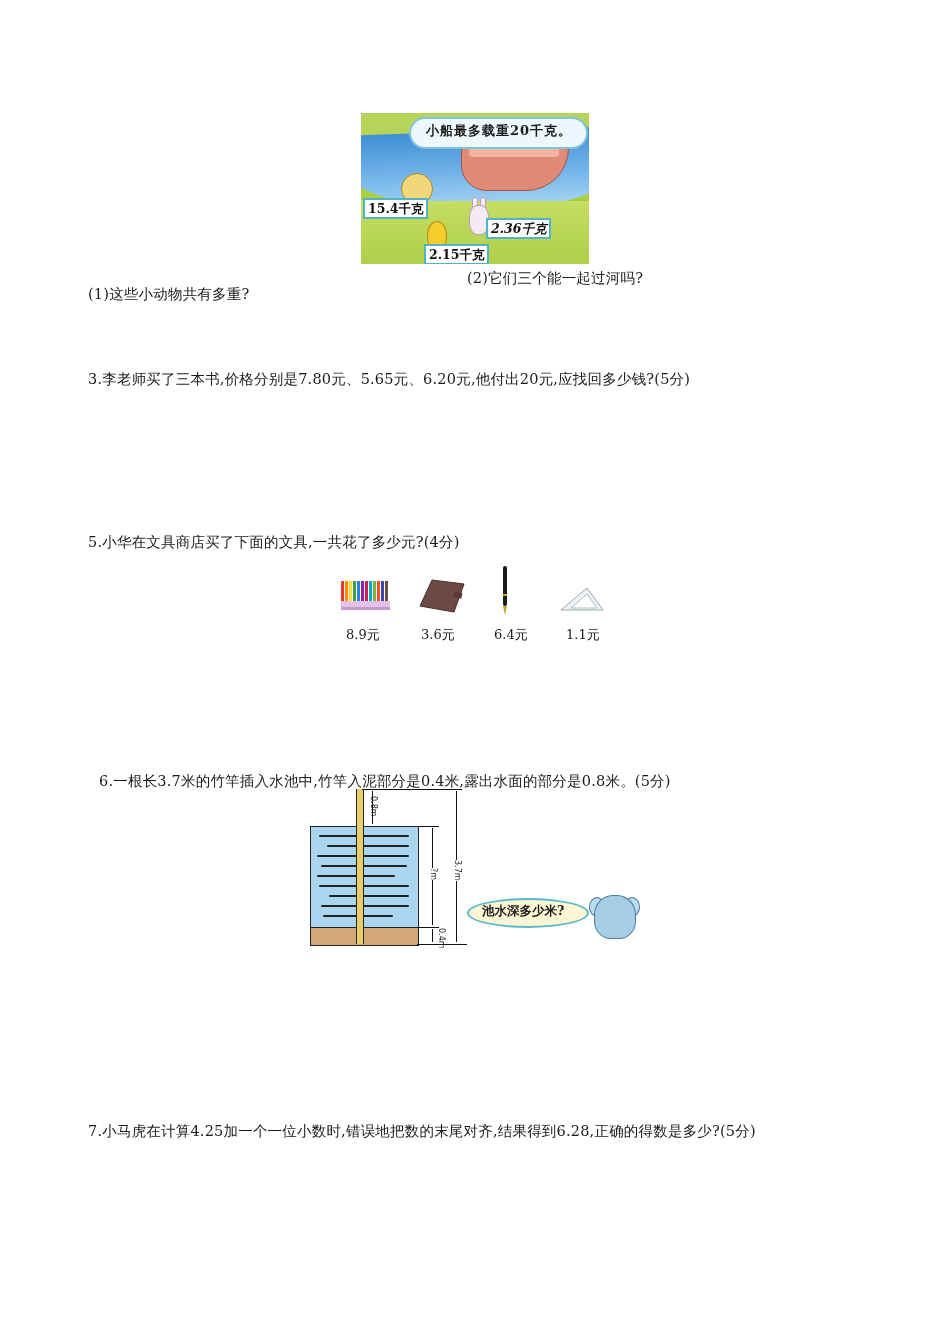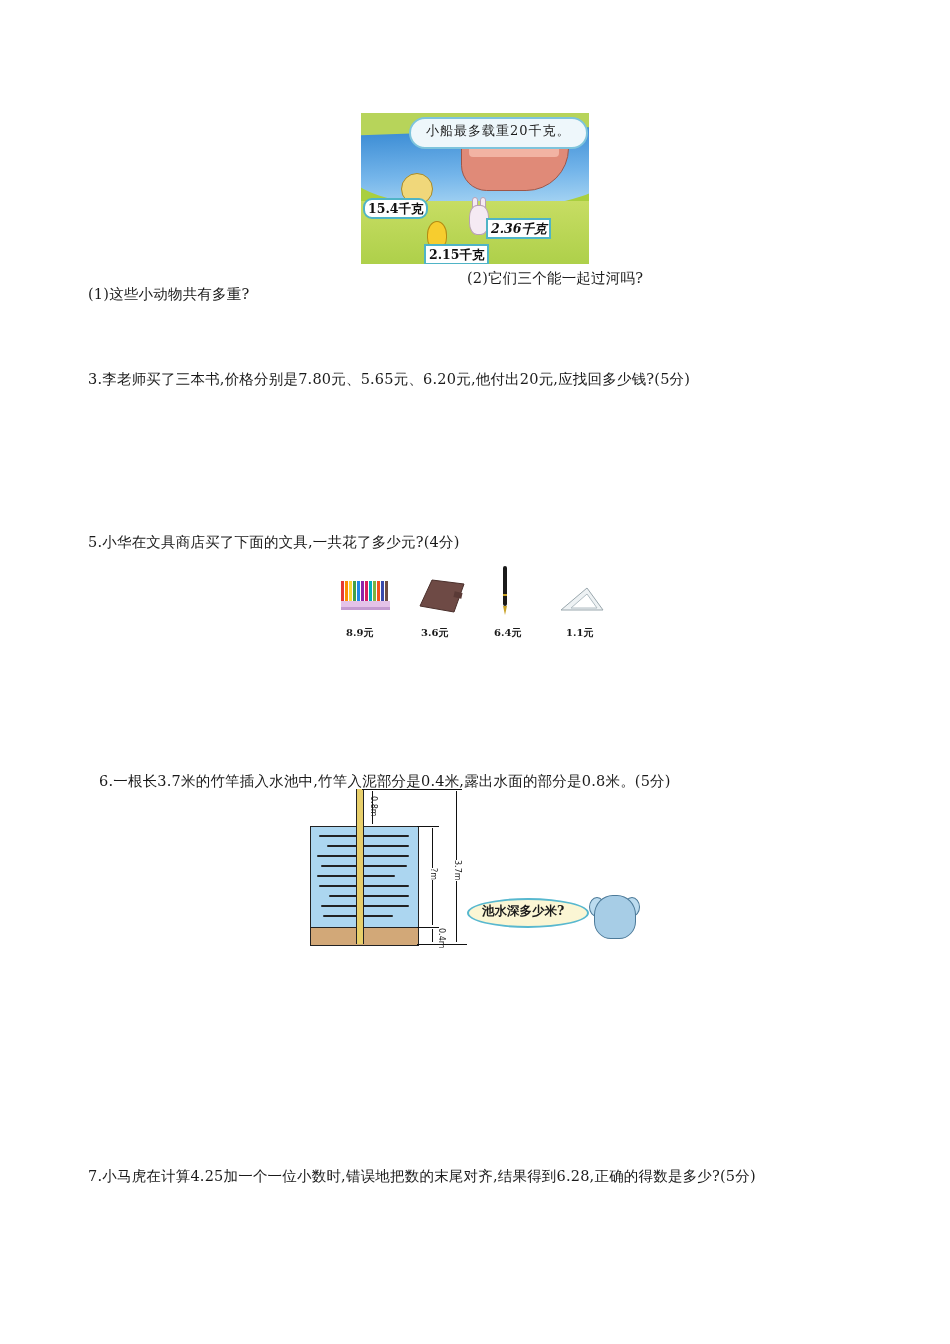--- a/index.html
+++ b/index.html
@@ -12,34 +12,34 @@
   .scene { left: 361px; top: 113px; width: 228px; height: 151px; overflow: hidden;
            background: #a9cf3e; }
   .scene .bank-top { position:absolute; left:0; top:0; width:228px; height:30px; background:#b7d45a; }
   .scene .river { position:absolute; left:-10px; top:18px; width:260px; height:78px;
                   background: linear-gradient(180deg, #3f8fd6 0%, #74b5ea 55%, #a9d6f3 100%);
                   border-radius: 0 0 40% 60% / 0 0 40% 50%; transform: rotate(-2deg); }
   .scene .grass { position:absolute; left:0; top:88px; width:228px; height:63px;
                   background: linear-gradient(180deg,#c7dd63 0%, #aed04a 100%); }
   .scene .cloud { position:absolute; left:48px; top:4px; width:175px; height:28px; background:#eef7fb;
                   border:2px solid #7ec4dc; border-radius: 16px; }
-  .scene .cloud-text { position:absolute; left:65px; top:9px; font-size:13px; font-weight:normal; color:#1a1a1a; letter-spacing: 1px; }
+  .scene .cloud-text { position:absolute; left:65px; top:9px; font-size:13px; font-weight:bold; color:#1a1a1a; letter-spacing: 1px; }
   .scene .boat { position:absolute; left:100px; top:30px; width:106px; height:46px; background:#e08a78;
                  border-radius: 6px 6px 50px 30px; border:1px solid #9e5648; }
   .scene .boat-in { position:absolute; left:108px; top:32px; width:90px; height:12px; background:#f2b3a3; border-radius:4px; }
   .scene .monkey { position:absolute; left:40px; top:60px; width:30px; height:30px; background:#f0d77a; border-radius:50%; border:1px solid #a68a2a; }
   .scene .duck { position:absolute; left:66px; top:108px; width:18px; height:26px; background:#f7cd2e; border-radius: 50% 50% 40% 40%; border:1px solid #b48a11; }
   .scene .rabbit { position:absolute; left:108px; top:92px; width:18px; height:28px; background:#f5eaf3; border-radius:40%; border:1px solid #b8a1b5; }
   .scene .rabbit-ear { position:absolute; top:84px; width:4px; height:12px; background:#f5eaf3; border:1px solid #b8a1b5; border-radius:3px; }
   .scene .label { position:absolute; background:#ffffff; border:2px solid #4fb4c6; font-size:12.5px; font-weight:bold;
                   padding: 0 3px; line-height: 17px; color:#111; white-space:nowrap; }
 
   
   .item { position:absolute; }
-  .price { position:absolute; font-size:10px; font-weight:bold; white-space:nowrap; }
+  .price { position:absolute; font-size:13px; font-weight:normal; white-space:nowrap; }
 
   
   .pond { left:310px; top:826px; width:107px; height:101px; background:#acd6f0; border:1px solid #222; }
   .mud { left:310px; top:927px; width:107px; height:17px; background:#d2a878; border:1px solid #222; }
   .pole { left:356px; top:789px; width:6px; height:155px; background:#e8cf6a; border-left:1px solid #222; border-right:1px solid #222; }
   .wave { position:absolute; height:2px; background:#222; border-radius:2px; }
   .vline { position:absolute; width:1px; background:#111; }
   .hline { position:absolute; height:1px; background:#111; }
   .dimtext { position:absolute; font-size:8px; transform: rotate(90deg); transform-origin: left top; white-space:nowrap; font-family:"DejaVu Sans", sans-serif; }
 
@@ -59,21 +59,21 @@
   <div class="grass"></div>
   <div class="boat"></div>
   <div class="boat-in"></div>
   <div class="cloud"></div>
   <div class="cloud-text">小船最多载重20千克。</div>
   <div class="monkey"></div>
   <div class="rabbit-ear" style="left:111px;"></div>
   <div class="rabbit-ear" style="left:119px;"></div>
   <div class="rabbit"></div>
   <div class="duck"></div>
-  <div class="label" style="left:2px; top:85px;border-radius:9px;">15.4千克</div>
+  <div class="label" style="left:2px; top:85px;">15.4千克</div>
   <div class="label" style="left:125px; top:105px;font-style:italic;">2.36千克</div>
   <div class="label" style="left:63px; top:131px;">2.15千克</div>
 </div>
 
 <div class="q" style="top:284px;">(1)这些小动物共有多重?</div>
 <div class="q" style="top:268px; left:467px;text-align:center;">(2)它们三个能一起过河吗?</div>
 
 <div class="q" style="top:369px;">3.李老师买了三本书,价格分别是7.80元、5.65元、6.20元,他付出20元,应找回多少钱?(5分)</div>
 
 <div class="q" style="top:532px;">5.小华在文具商店买了下面的文具,一共花了多少元?(4分)</div>
@@ -155,13 +155,13 @@
 
 <div class="vline" style="left:456px; top:791px; height:151px;"></div>
 <div class="dimtext" style="left:462px; top:860px; background:#fff;">3.7m</div>
 
 <div class="abs bubble"></div>
 <div class="abs bubble-text">池水深多少米?</div>
 <div class="abs elephant-ear" style="left:589px;"></div>
 <div class="abs elephant-ear" style="left:624px;"></div>
 <div class="abs elephant"></div>
 
-<div class="q" style="top:1166px;">7.小马虎在计算4.25加一个一位小数时,错误地把数的末尾对齐,结果得到6.28,正确的得数是多少?(5分)</div>
+<div class="q" style="top:1121px;">7.小马虎在计算4.25加一个一位小数时,错误地把数的末尾对齐,结果得到6.28,正确的得数是多少?(5分)</div>
 
 </body></html>

